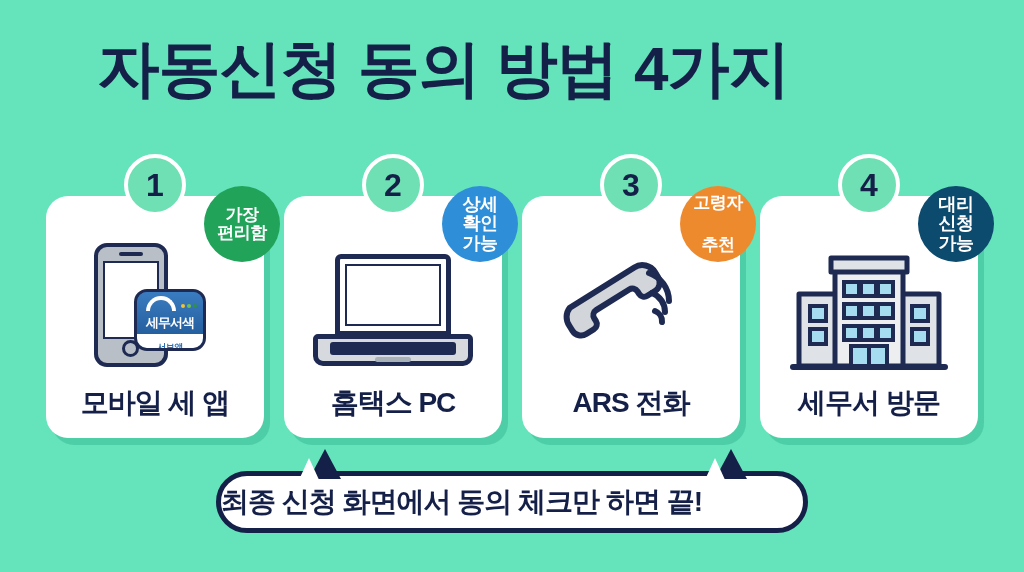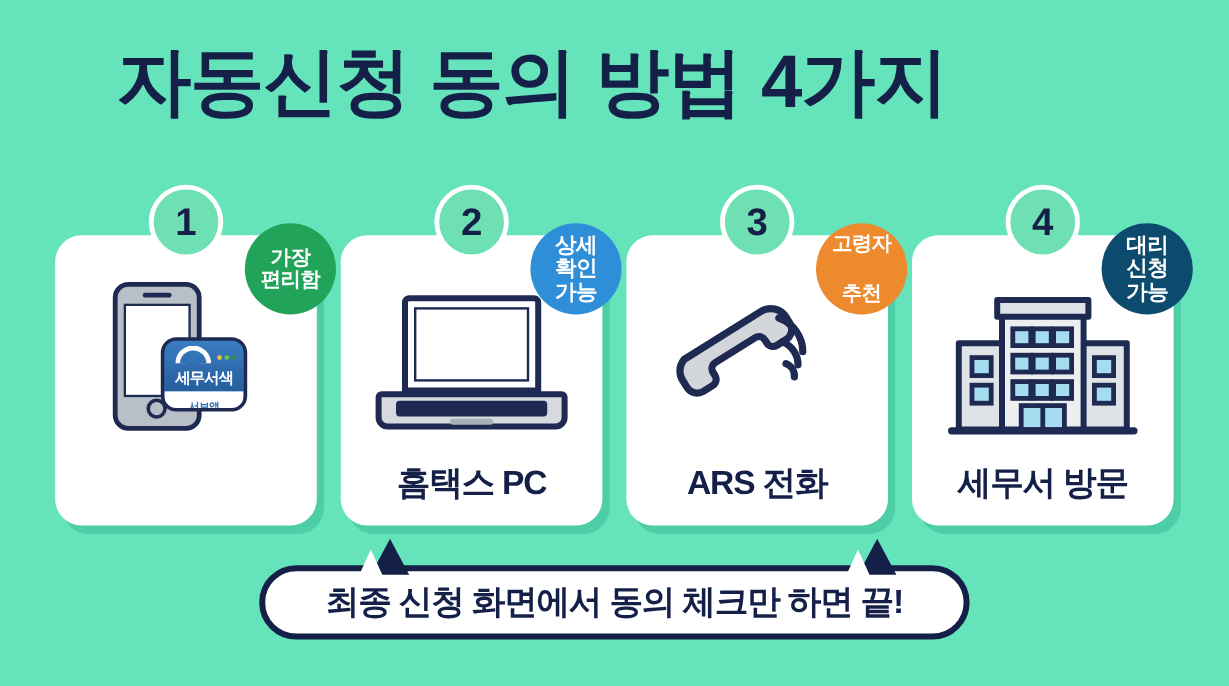--- a/index.html
+++ b/index.html
@@ -89,21 +89,21 @@
     line-height: 1.08;
     letter-spacing: -0.5px;
     z-index: 3;
     text-align: center;
   }
   .badge.b3 { font-size: 18px; }
 
   
   .icon-stage {
     position: absolute;
-    top: 28px;
+    top: 36px;
     left: 0;
     width: 100%;
     height: 160px;
     display: flex;
     align-items: center;
     justify-content: center;
     z-index: 2;
   }
 
   .card-label {
@@ -217,21 +217,20 @@
     left: 50%;
     transform: translateX(-50%);
     top: 471px;
     width: 592px;
     height: 62px;
     background: #ffffff;
     border: 5px solid #152049;
     border-radius: 34px;
     display: flex;
     align-items: center;
-    justify-content: center;
     font-size: 28px;
     font-weight: bold;
     color: #152049;
     letter-spacing: -1px;
     white-space: nowrap;
     z-index: 4;
   }
   .tail {
     position: absolute;
     top: -27px;
@@ -283,20 +282,21 @@
                 <i style="background:#6cc24a;"></i>
                 <i style="background:#2f8f4e;"></i>
             </div>
             <div class="app-kr">세무서색</div>
           </div>
           <div class="applogo-bot">서보앱</div>
         </div>
       </div>
     </div>
 
+    <div class="card-label">모바일 세 앱</div>
   </div>
 
   <div class="card">
     <div class="num-circle">2</div>
 
     <div class="badge b3" style="background:#2e8fd8;">
       <span>상세</span>
       <span>확인</span>
       <span>가능</span>
     </div>

